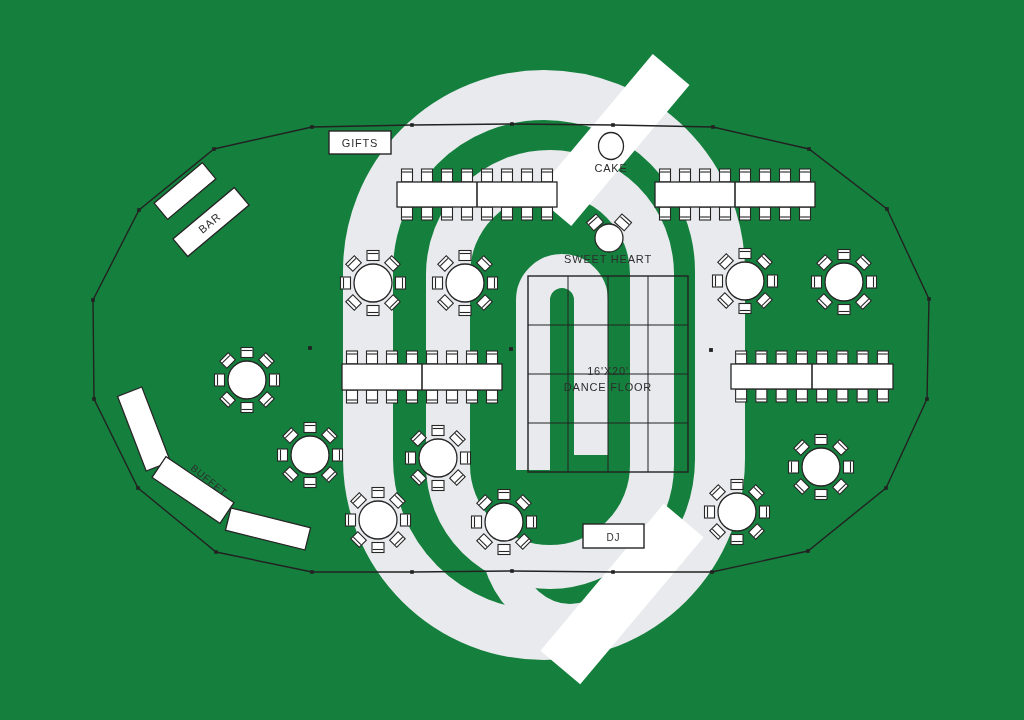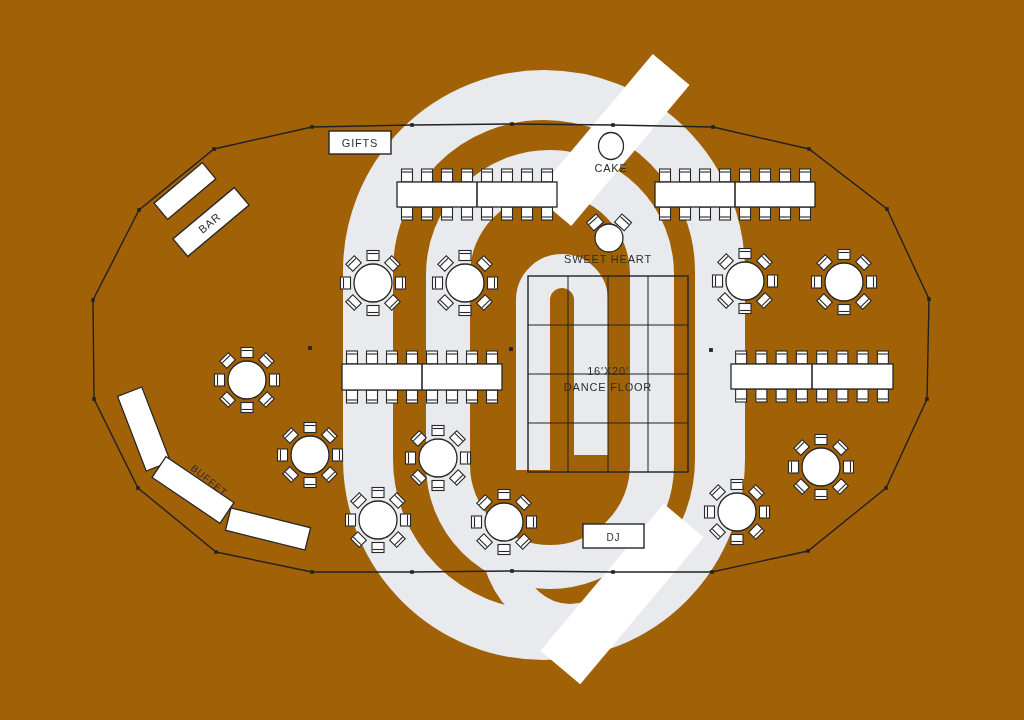--- a/index.html
+++ b/index.html
@@ -1,16 +1,16 @@
 <!DOCTYPE html>
 <html><head>
 <meta charset="utf-8">
 <style>
   html,body{margin:0;padding:0;background:#ffffff;}
-  #stage{position:relative;width:1024px;height:720px;background:#a16207;overflow:hidden;
+  #stage{position:relative;width:1024px;height:720px;background:#15803d;overflow:hidden;
          font-family:"Liberation Sans", sans-serif;}
   svg text{font-family:"Liberation Sans", sans-serif;}
   .plan-label{font-size:11px;fill:#2d2d2d;letter-spacing:0.8px;text-anchor:middle;}
   .plan-label.small{font-size:10px;}
 </style>
 </head>
 <body>
 
 <div id="stage">
   <svg id="plan" width="1024" height="720" viewBox="0 0 1024 720">

